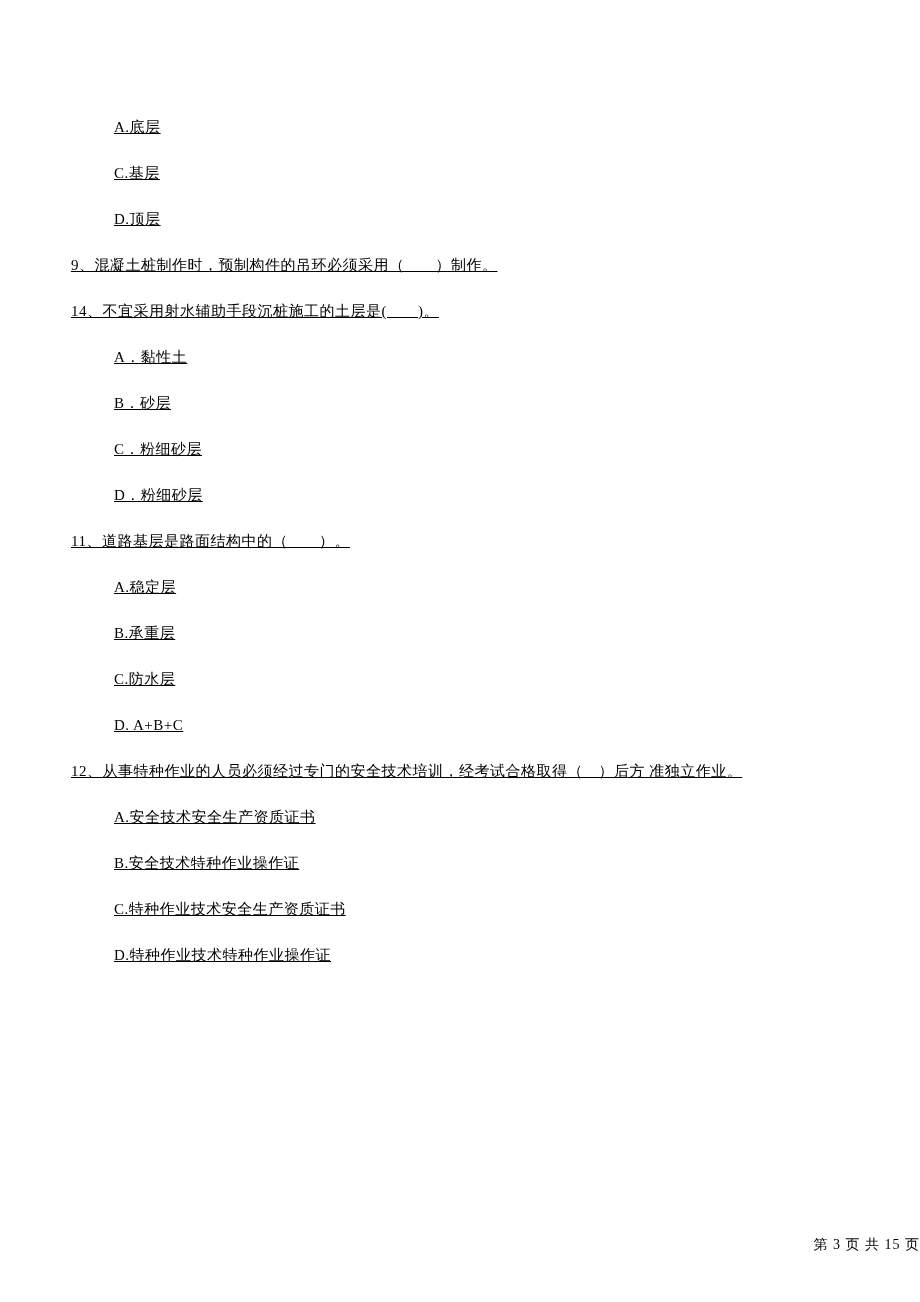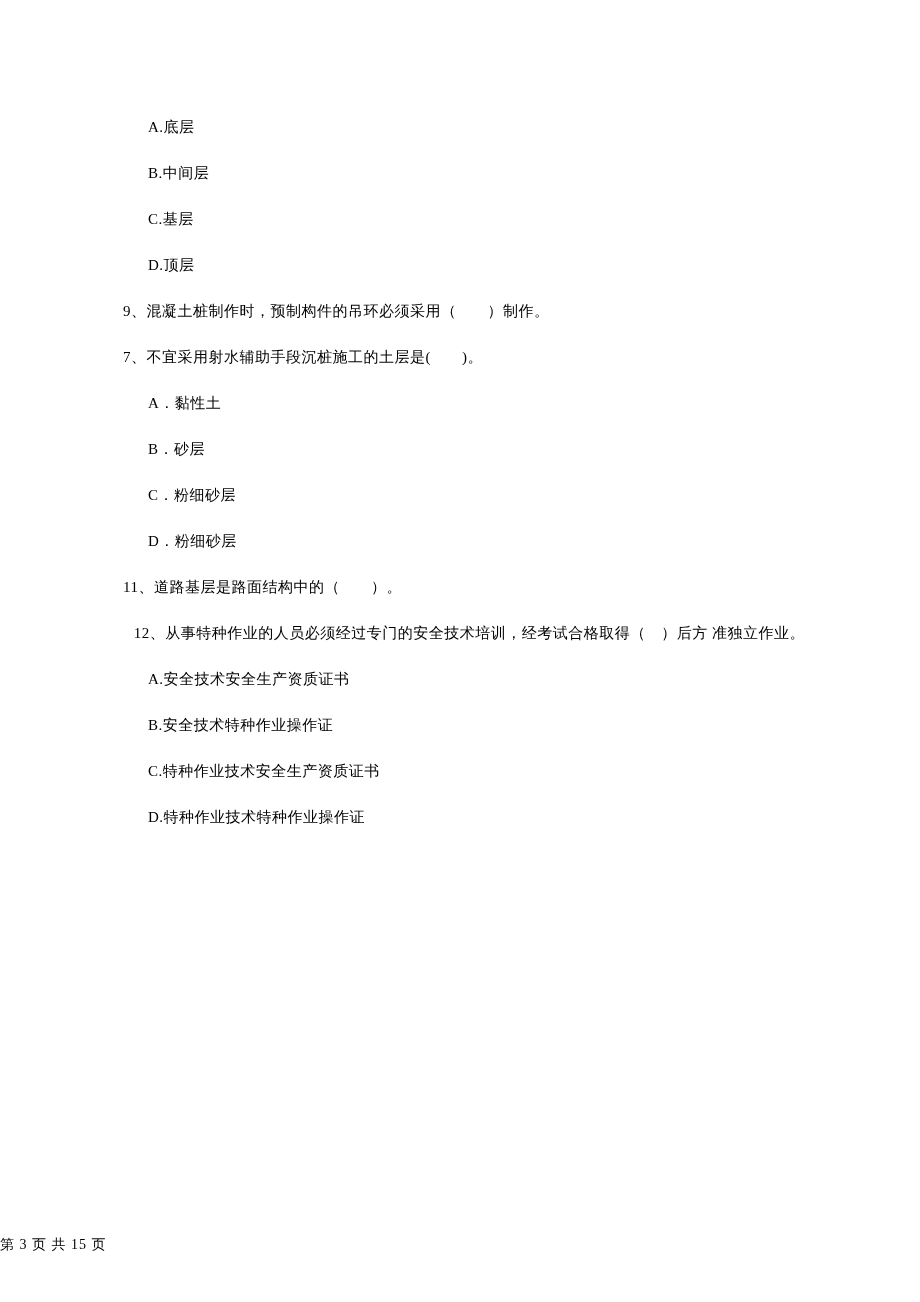--- a/index.html
+++ b/index.html
@@ -5,82 +5,87 @@
   * { margin: 0; padding: 0; box-sizing: border-box; }
   body {
     background: #ffffff;
     width: 920px;
     height: 1302px;
     font-family: "SimSun", "宋体", serif;
     color: #000000;
     position: relative;
   }
   .content {
-    padding: 115px 115px 0 105px;
+    padding: 115px 115px 0 71px;
+    text-decoration: underline;
   }
   .question {
     margin-bottom: 20px;
   }
   .question-text {
     font-size: 15px;
     line-height: 1.6;
     margin-bottom: 22px;
     letter-spacing: 0.5px;
-    margin-left: 18px;
   }
   .options {
     padding-left: 43px;
   }
   .option {
     font-size: 15px;
     line-height: 1.6;
     margin-bottom: 22px;
     letter-spacing: 0.5px;
   }
-  .q-with-prefix { text-indent: -16px; padding-left: 16px; text-align: right; }
+  .q-with-prefix { text-indent: -16px; padding-left: 16px; }
   .footer {
     position: absolute;
     bottom: 48px;
     left: 0;
     width: 100%;
-    text-align: left;
+    text-align: right;
     font-size: 14px;
     letter-spacing: 1px;
   }
 </style>
 </head>
 <body>
 
 <div class="content">
 
   <div class="question">
     <div class="options">
       <div class="option">A.底层</div>
-      <div class="option">B.中间层</div>
       <div class="option">C.基层</div>
       <div class="option">D.顶层</div>
     </div>
   </div>
 
   <div class="question">
     <div class="question-text">9、混凝土桩制作时，预制构件的吊环必须采用（　　）制作。</div>
   </div>
 
   <div class="question">
-    <div class="question-text">7、不宜采用射水辅助手段沉桩施工的土层是(　　)。</div>
+    <div class="question-text">14、不宜采用射水辅助手段沉桩施工的土层是(　　)。</div>
     <div class="options">
       <div class="option">A．黏性土</div>
       <div class="option">B．砂层</div>
       <div class="option">C．粉细砂层</div>
       <div class="option">D．粉细砂层</div>
     </div>
   </div>
 
   <div class="question">
     <div class="question-text">11、道路基层是路面结构中的（　　）。</div>
+    <div class="options">
+      <div class="option">A.稳定层</div>
+      <div class="option">B.承重层</div>
+      <div class="option">C.防水层</div>
+      <div class="option">D. A+B+C</div>
+    </div>
   </div>
 
   <div class="question">
     <div class="question-text q-with-prefix">12、从事特种作业的人员必须经过专门的安全技术培训，经考试合格取得（　）后方 准独立作业。</div>
     <div class="options">
       <div class="option">A.安全技术安全生产资质证书</div>
       <div class="option">B.安全技术特种作业操作证</div>
       <div class="option">C.特种作业技术安全生产资质证书</div>
       <div class="option">D.特种作业技术特种作业操作证</div>
     </div>

